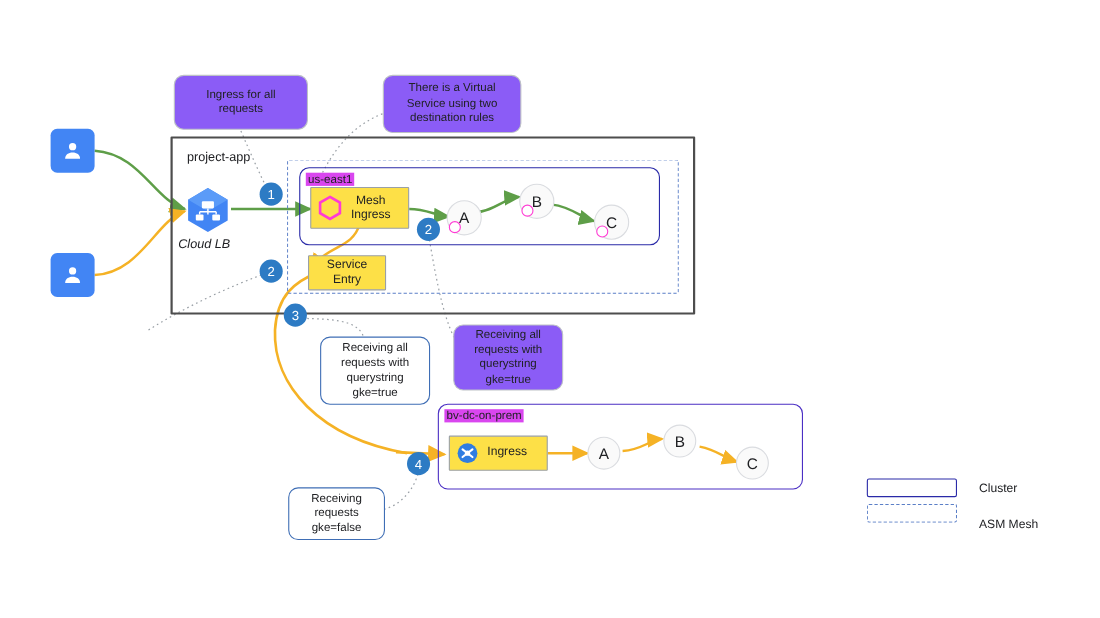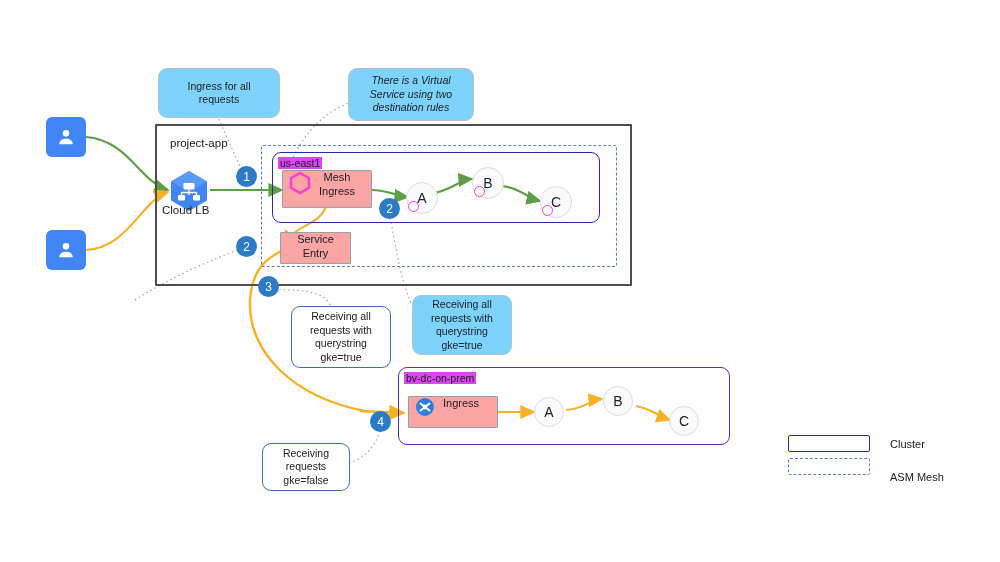--- a/index.html
+++ b/index.html
@@ -5,40 +5,40 @@
   html,body{margin:0;padding:0;background:#ffffff;}
   body{width:1000px;height:562px;font-family:"Liberation Sans",sans-serif;color:#202124;}
   #canvas{position:relative;width:1000px;height:562px;overflow:hidden;background:#fff;}
   #wires{position:absolute;left:0;top:0;width:1000px;height:562px;pointer-events:none;}
 
   .abs{position:absolute;box-sizing:border-box;}
 
   
   .callout{
     position:absolute;box-sizing:border-box;
-    background:#7dd3fc;border:1.3px solid #bdc1c6;border-radius:9px;
+    background:#8b5cf6;border:1.3px solid #bdc1c6;border-radius:9px;
     display:flex;align-items:center;justify-content:center;text-align:center;
     font-size:10.5px;line-height:13.5px;color:#202124;padding:4px 6px;white-space:pre-line;
   }
   .callout.blue{border-color:#3f6eb5;border-width:1.4px;background:#ffffff;}
 
   
   .project-box{
     border:2.4px solid #4d4d4d;background:transparent;border-radius:1px;
   }
   .project-label{position:absolute;font-size:11.5px;color:#202124;}
   .mesh-box{border:1.6px dashed #5b7fc7;background:transparent;border-radius:2px;}
   .cluster-box{border:1.7px solid #2a2aa8;background:transparent;border-radius:9px;}
   .cluster-box.purple{border-color:#4b2fc4;}
   .cluster-label{position:absolute;font-size:10.5px;color:#202124;background:#d946ef;padding:0 2px;}
 
   
   .nodebox{
-    border:1.3px solid #9aa0a6;background:#fca5a5;border-radius:1px;
-    display:flex;justify-content:center;text-align:center;
+    border:1.3px solid #9aa0a6;background:#fde047;border-radius:1px;
+    display:flex;align-items:center;justify-content:center;text-align:center;
     font-size:11px;line-height:13.5px;color:#202124;white-space:pre-line;
   }
   .nodebox.withicon{justify-content:flex-start;padding-left:6px;gap:8px;}
 
   
   .svc{
     border-radius:50%;background:#fafafa;border:1.1px solid #dadce0;
     display:flex;align-items:center;justify-content:center;
     font-size:14px;color:#202124;
   }
@@ -138,21 +138,21 @@
   <div class="abs" style="left:166px;top:168px;width:46px;height:46px;">
     <svg width="46" height="46" viewBox="0 0 46 46">
       <polygon points="23,3 41,13.5 41,32.5 23,43 5,32.5 5,13.5" fill="#4285f4"></polygon>
       <polygon points="23,3 41,13.5 23,24 5,13.5" fill="#5b9bf8"></polygon>
       <rect x="17.5" y="15" width="11" height="6.5" rx="1" fill="#fff"></rect>
       <rect x="12" y="27" width="7" height="5.5" rx="1" fill="#fff"></rect>
       <rect x="27" y="27" width="7" height="5.5" rx="1" fill="#fff"></rect>
       <path d="M23 21.5 v3 M15.5 24.5 h15 M15.5 24.5 v2.5 M30.5 24.5 v2.5 M23 24.5 v2.5" stroke="#fff" stroke-width="1.3" fill="none"></path>
     </svg>
   </div>
-  <div class="lbcap" style="left:162px;top:204px;">Cloud LB</div>
+  <div class="lbcap" style="left:162px;top:216px;font-style:italic;">Cloud LB</div>
 
   <div class="abs nodebox withicon" style="left:282px;top:170px;width:90px;height:38px;">
     <svg width="22" height="24" viewBox="0 0 22 24">
       <polygon points="11,2 20,7.2 20,16.8 11,22 2,16.8 2,7.2" fill="none" stroke="#ff3bd4" stroke-width="2.4"></polygon>
     </svg>
     <span>Mesh
 Ingress</span>
   </div>
 
   <div class="abs nodebox" style="left:280px;top:232px;width:71px;height:32px;">
@@ -210,21 +210,21 @@
   <div class="abs badge" style="left:258px;top:276px;width:21px;height:21px;">
     <span>3</span>
   </div>
   <div class="abs badge" style="left:370px;top:411px;width:21px;height:21px;">
     <span>4</span>
   </div>
 
   <div class="callout" style="left:158px;top:68px;width:122px;height:50px;">Ingress for all
 requests</div>
 
-  <div class="callout" style="left:348px;top:68px;width:126px;height:53px;font-style:italic;">There is a Virtual
+  <div class="callout" style="left:348px;top:68px;width:126px;height:53px;">There is a Virtual
 Service using two
 destination rules</div>
 
 
   <div class="callout blue" style="left:291px;top:306px;width:100px;height:62px;">Receiving all
 requests with
 querystring
 gke=true</div>
 
   <div class="callout" style="left:412px;top:295px;width:100px;height:60px;">Receiving all

